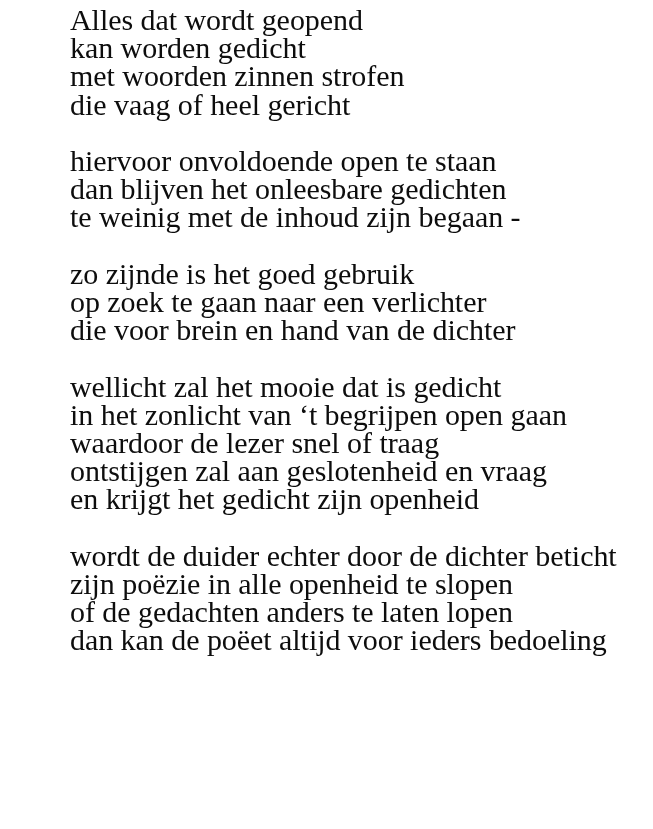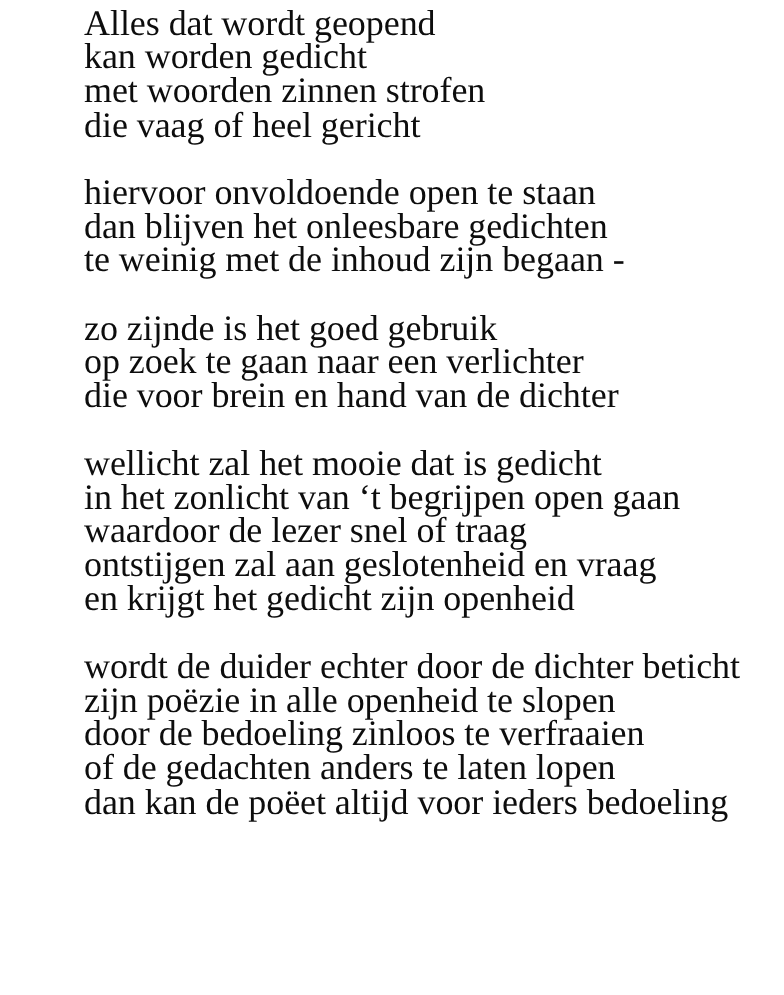--- a/index.html
+++ b/index.html
@@ -75,18 +75,17 @@
       <div class="stanza">
         <span class="line">wellicht zal het mooie dat is gedicht</span>
         <span class="line">in het zonlicht van ‘t begrijpen open gaan</span>
         <span class="line">waardoor de lezer snel of traag</span>
         <span class="line">ontstijgen zal aan geslotenheid en vraag</span>
         <span class="line">en krijgt het gedicht zijn openheid</span>
       </div>
       <div class="stanza">
         <span class="line">wordt de duider echter door de dichter beticht</span>
         <span class="line">zijn poëzie in alle openheid te slopen</span>
-        <span class="line">door de bedoeling zinloos te verfraaien</span>
         <span class="line">of de gedachten anders te laten lopen</span>
         <span class="line">dan kan de poëet altijd voor ieders bedoeling</span>
       </div>
     </div>
 </div>
 
 </body></html>

